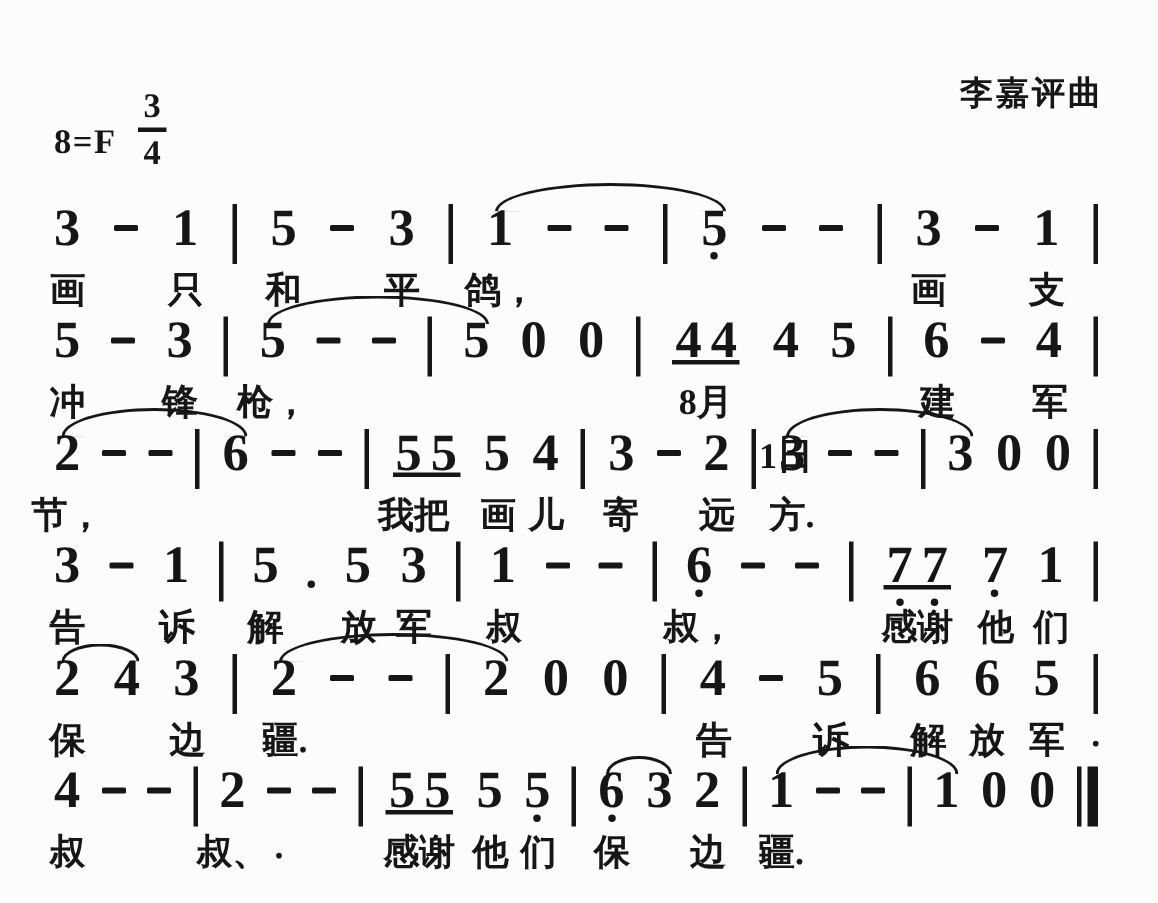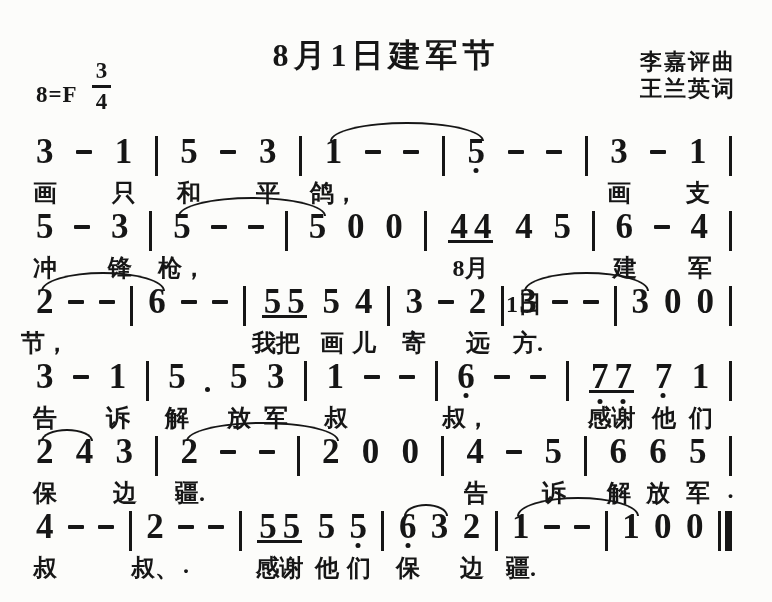--- a/index.html
+++ b/index.html
@@ -60,24 +60,22 @@
 <body>
 
 <div class="sheet">
   <div class="keytime">
     <span class="keylabel">8=F</span>
     <span class="frac">
       <span class="num">3</span>
       <span class="den">4</span>
     </span>
   </div>
-  <h1 class="title">8月1日建军节</h1>
   <div class="credits">
     <div>李嘉评曲</div>
-    <div>王兰英词</div>
   </div>
   <div id="score" class="score">
       <div class="music-line" style="top: 129px;">
         <div class="notes-row">
           <span class="note">
             <span class="ch">3</span>
           </span>
           <span class="dash"></span>
           <span class="note">
             <span class="ch">1</span>

